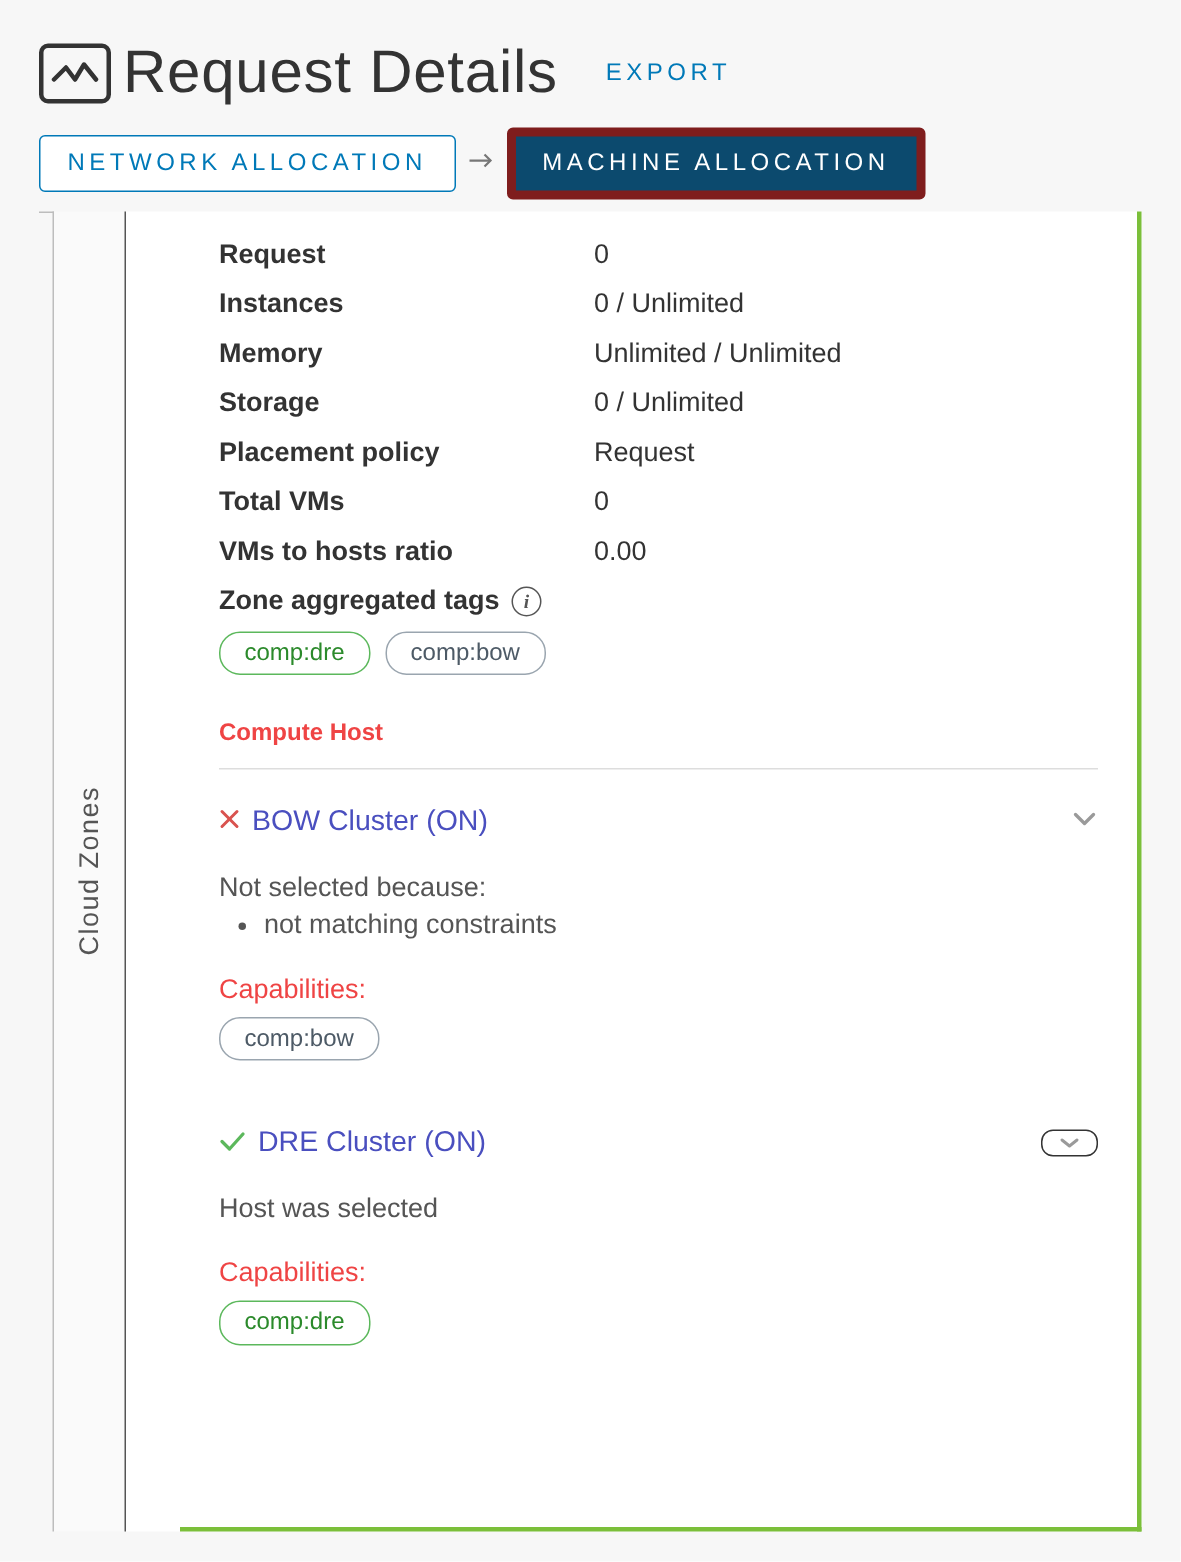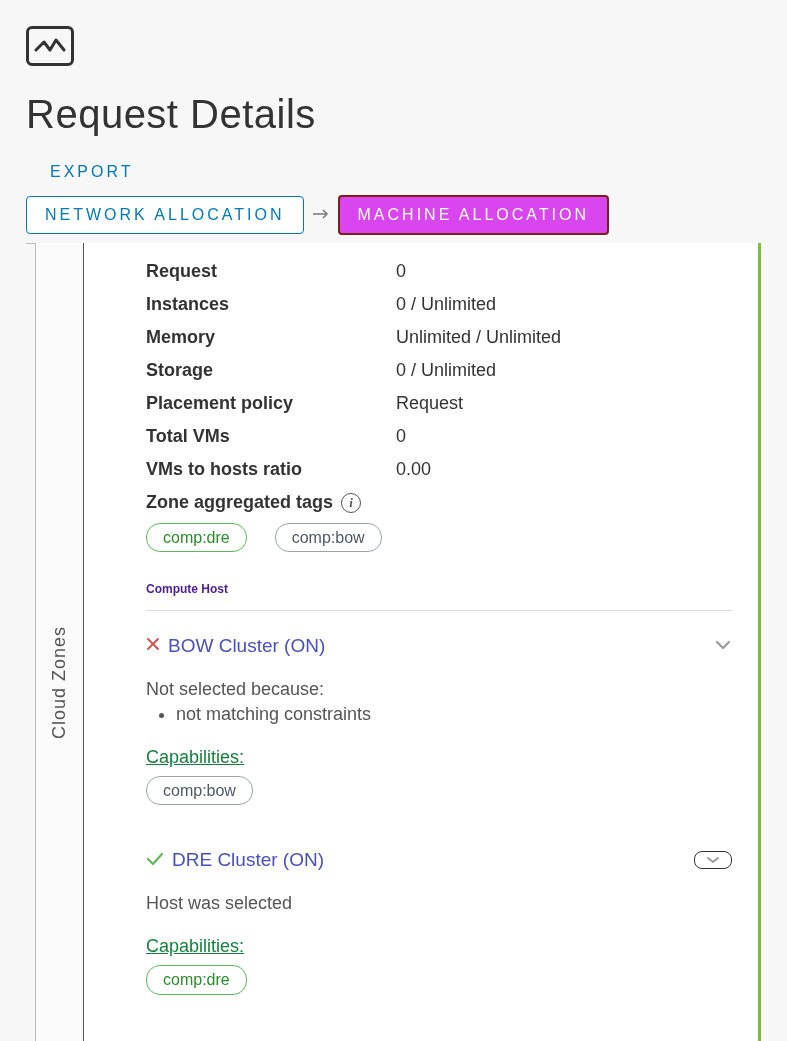--- a/index.html
+++ b/index.html
@@ -9,24 +9,23 @@
     background: #f7f7f7;
     font-family: "Helvetica Neue", Arial, sans-serif;
     color: #333;
     width: 787px;
   }
   .page {
     padding: 26px 26px 10px 26px;
   }
   .header-row {
     display: flex;
-    align-items: flex-start;
-    gap: 26px;
+    align-items: center;
+    gap: 8px;
     margin-bottom: 14px;
-    flex-direction: column;
   }
   .title-icon {
     width: 48px;
     height: 40px;
     border: 3px solid #333;
     border-radius: 6px;
     display: flex;
     align-items: center;
     justify-content: center;
     flex-shrink: 0;
@@ -58,23 +57,23 @@
     border-radius: 4px;
     cursor: pointer;
     line-height: 1;
   }
   .tab-outline {
     border: 1px solid #0079b8;
     color: #0079b8;
     background: #fff;
   }
   .tab-solid {
-    background: #d946ef;
+    background: #0c4a6e;
     color: #fff;
-    border: 2px solid #7f1d1d;
+    border: 6px solid #7f1d1d;
   }
   .arrow-between {
     color: #888;
     font-size: 16px;
   }
   .content-area {
     margin-top: 8px;
     display: flex;
     align-items: stretch;
     min-height: 880px;
@@ -143,41 +142,41 @@
     align-items: center;
     justify-content: center;
     font-family: Georgia, serif;
     font-style: italic;
     font-size: 13px;
     font-weight: 700;
     color: #555;
   }
   .tag-row {
     display: flex;
-    gap: 28px;
+    gap: 10px;
     flex-wrap: wrap;
   }
   .tag {
     padding: 4px 16px;
     border-radius: 14px;
     font-size: 16px;
     line-height: 1.2;
     background: #fff;
   }
   .tag-green {
     border: 1.5px solid #5cb85c;
     color: #2b8a2b;
   }
   .tag-grey {
     border: 1.5px solid #9aa5af;
     color: #4d5a66;
   }
   .section-label {
-    color: #4c1d95;
-    font-size: 12px;
+    color: #ef4444;
+    font-size: 16px;
     font-weight: 600;
     margin-top: 30px;
   }
   .divider {
     border: none;
     border-top: 1px solid #ddd;
     margin: 14px 0 24px 0;
   }
   .host-block { margin-bottom: 24px; }
   .host-header {
@@ -215,24 +214,23 @@
     margin-top: 22px;
   }
   .bullets {
     margin: 4px 0 0 0;
     padding-left: 30px;
     color: #555;
     font-size: 18px;
   }
   .cap-label {
     font-size: 18px;
-    color: #15803d;
+    color: #ef4444;
     margin-top: 22px;
     margin-bottom: 8px;
-    text-decoration: underline;
   }
 </style>
 </head>
 <body>
 
 <div class="page">
 
   <div class="header-row">
     <div class="title-icon">
       <svg width="32" height="20" viewBox="0 0 32 20">

